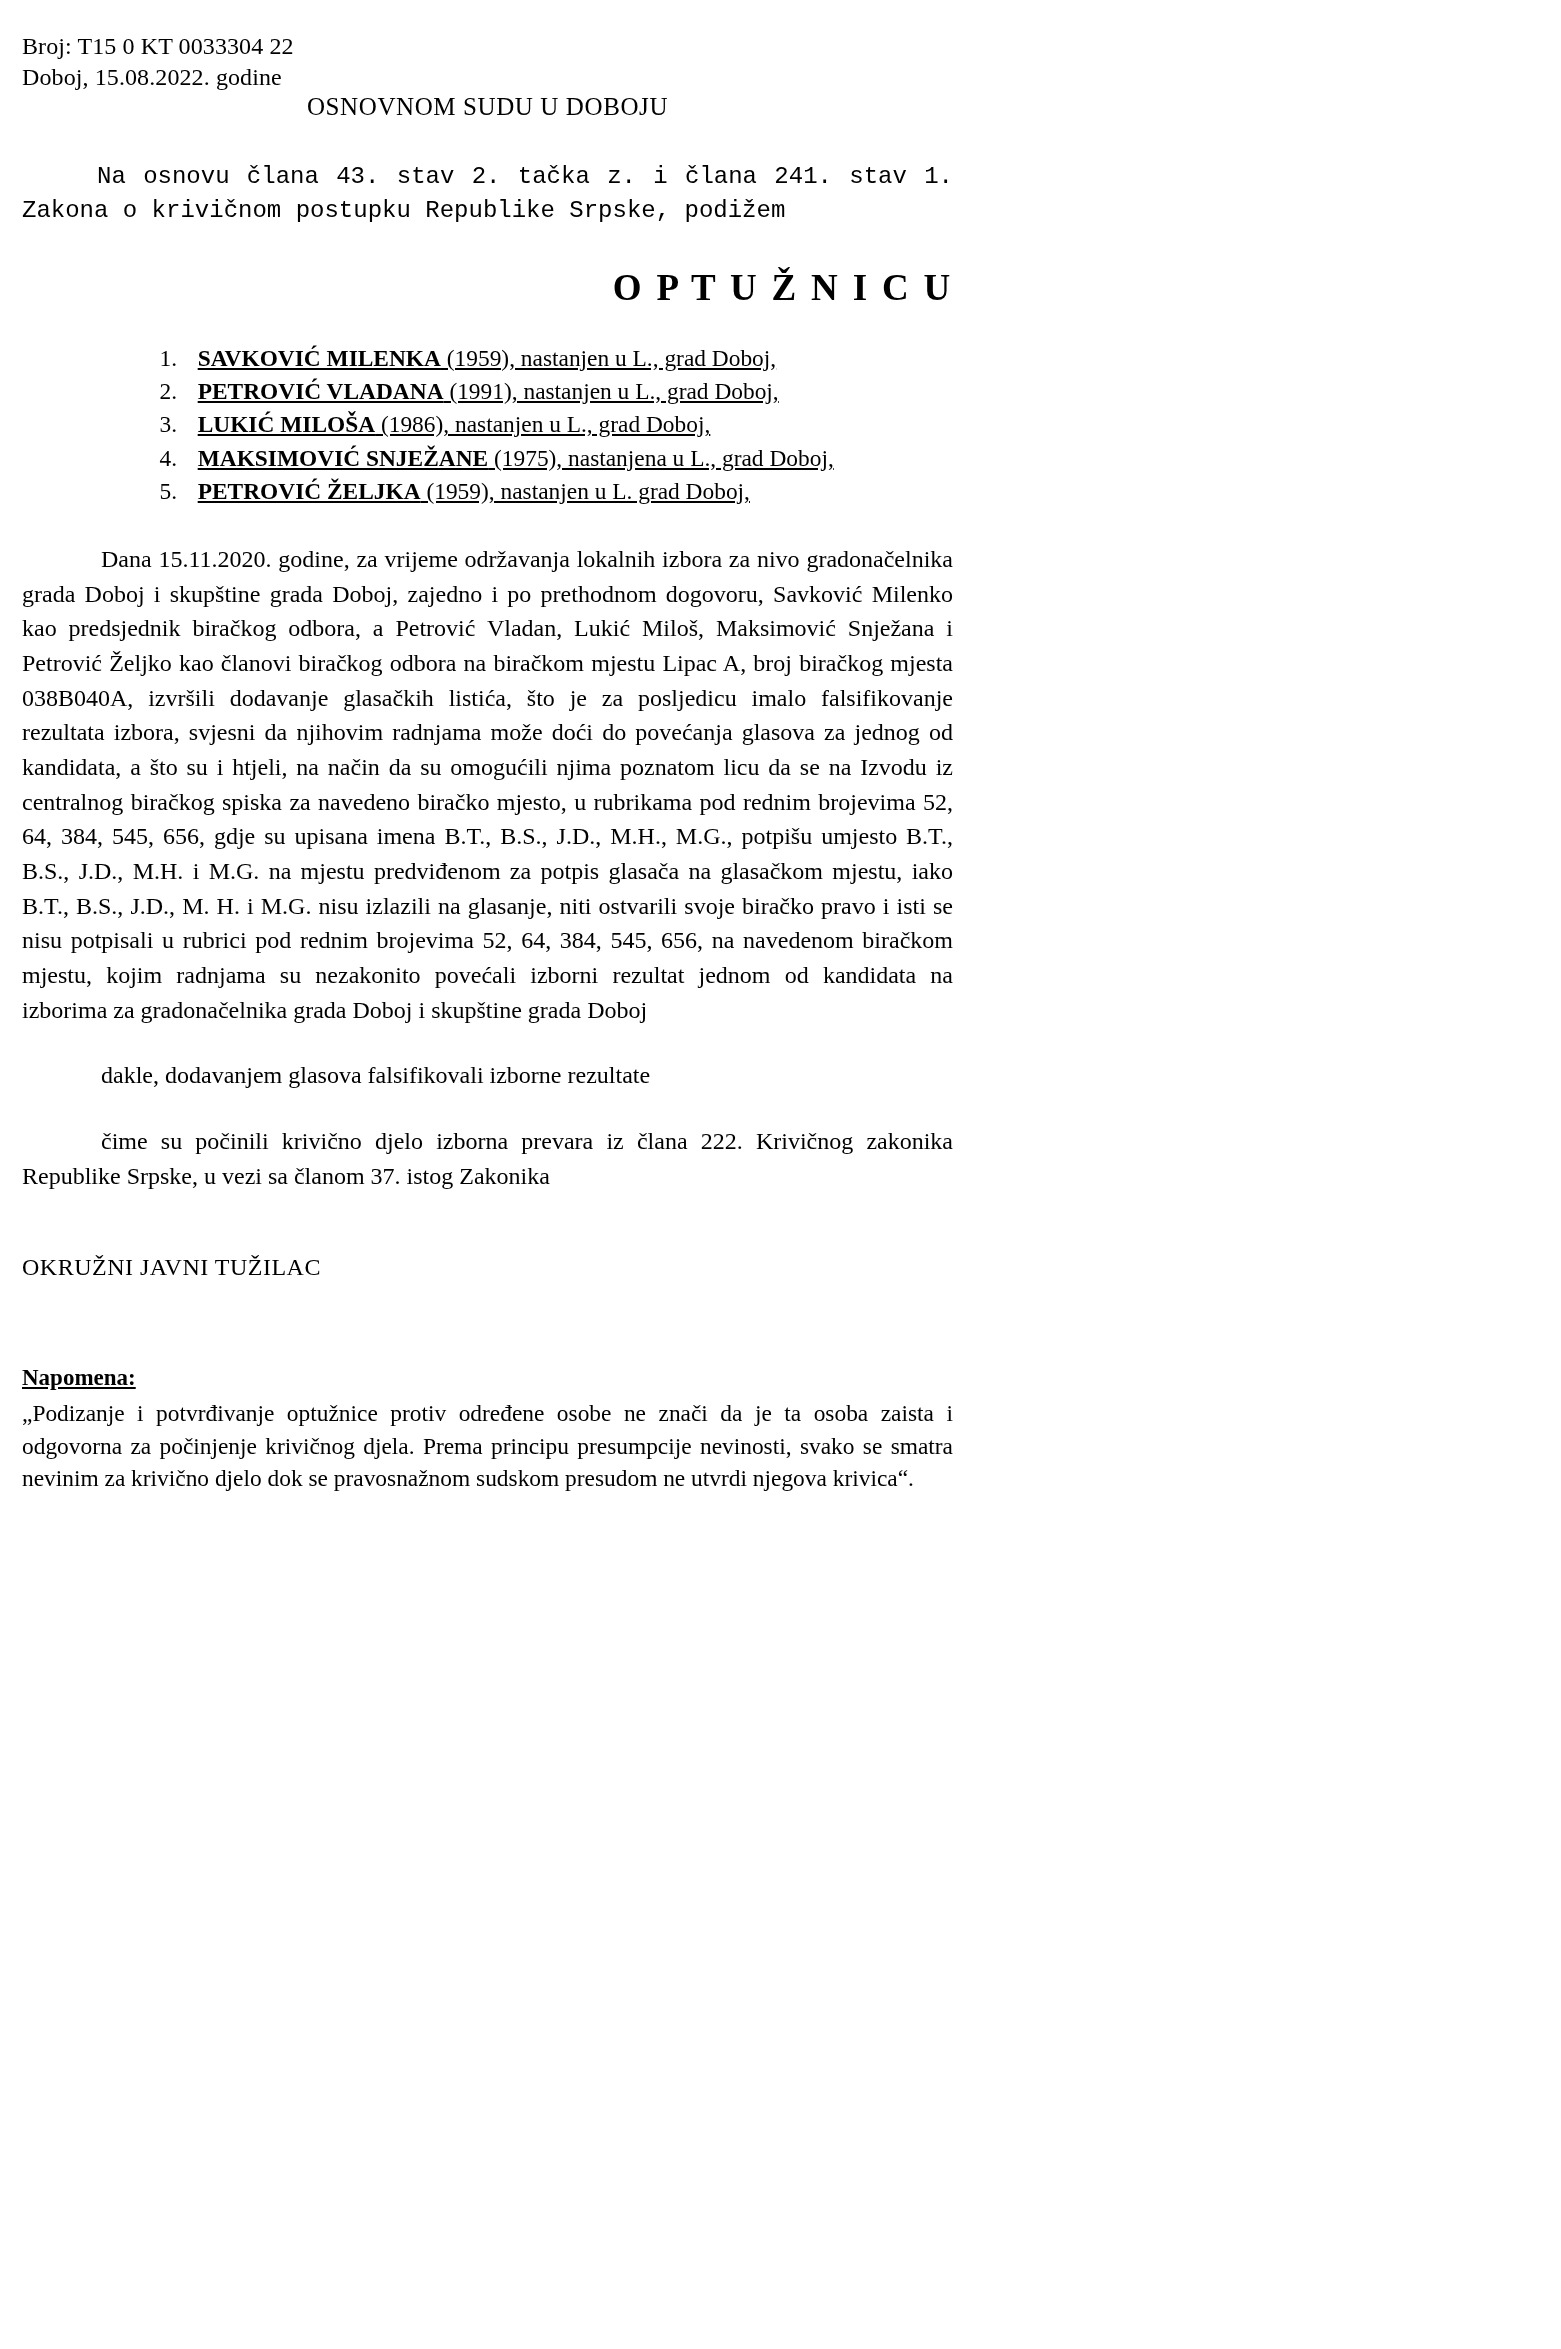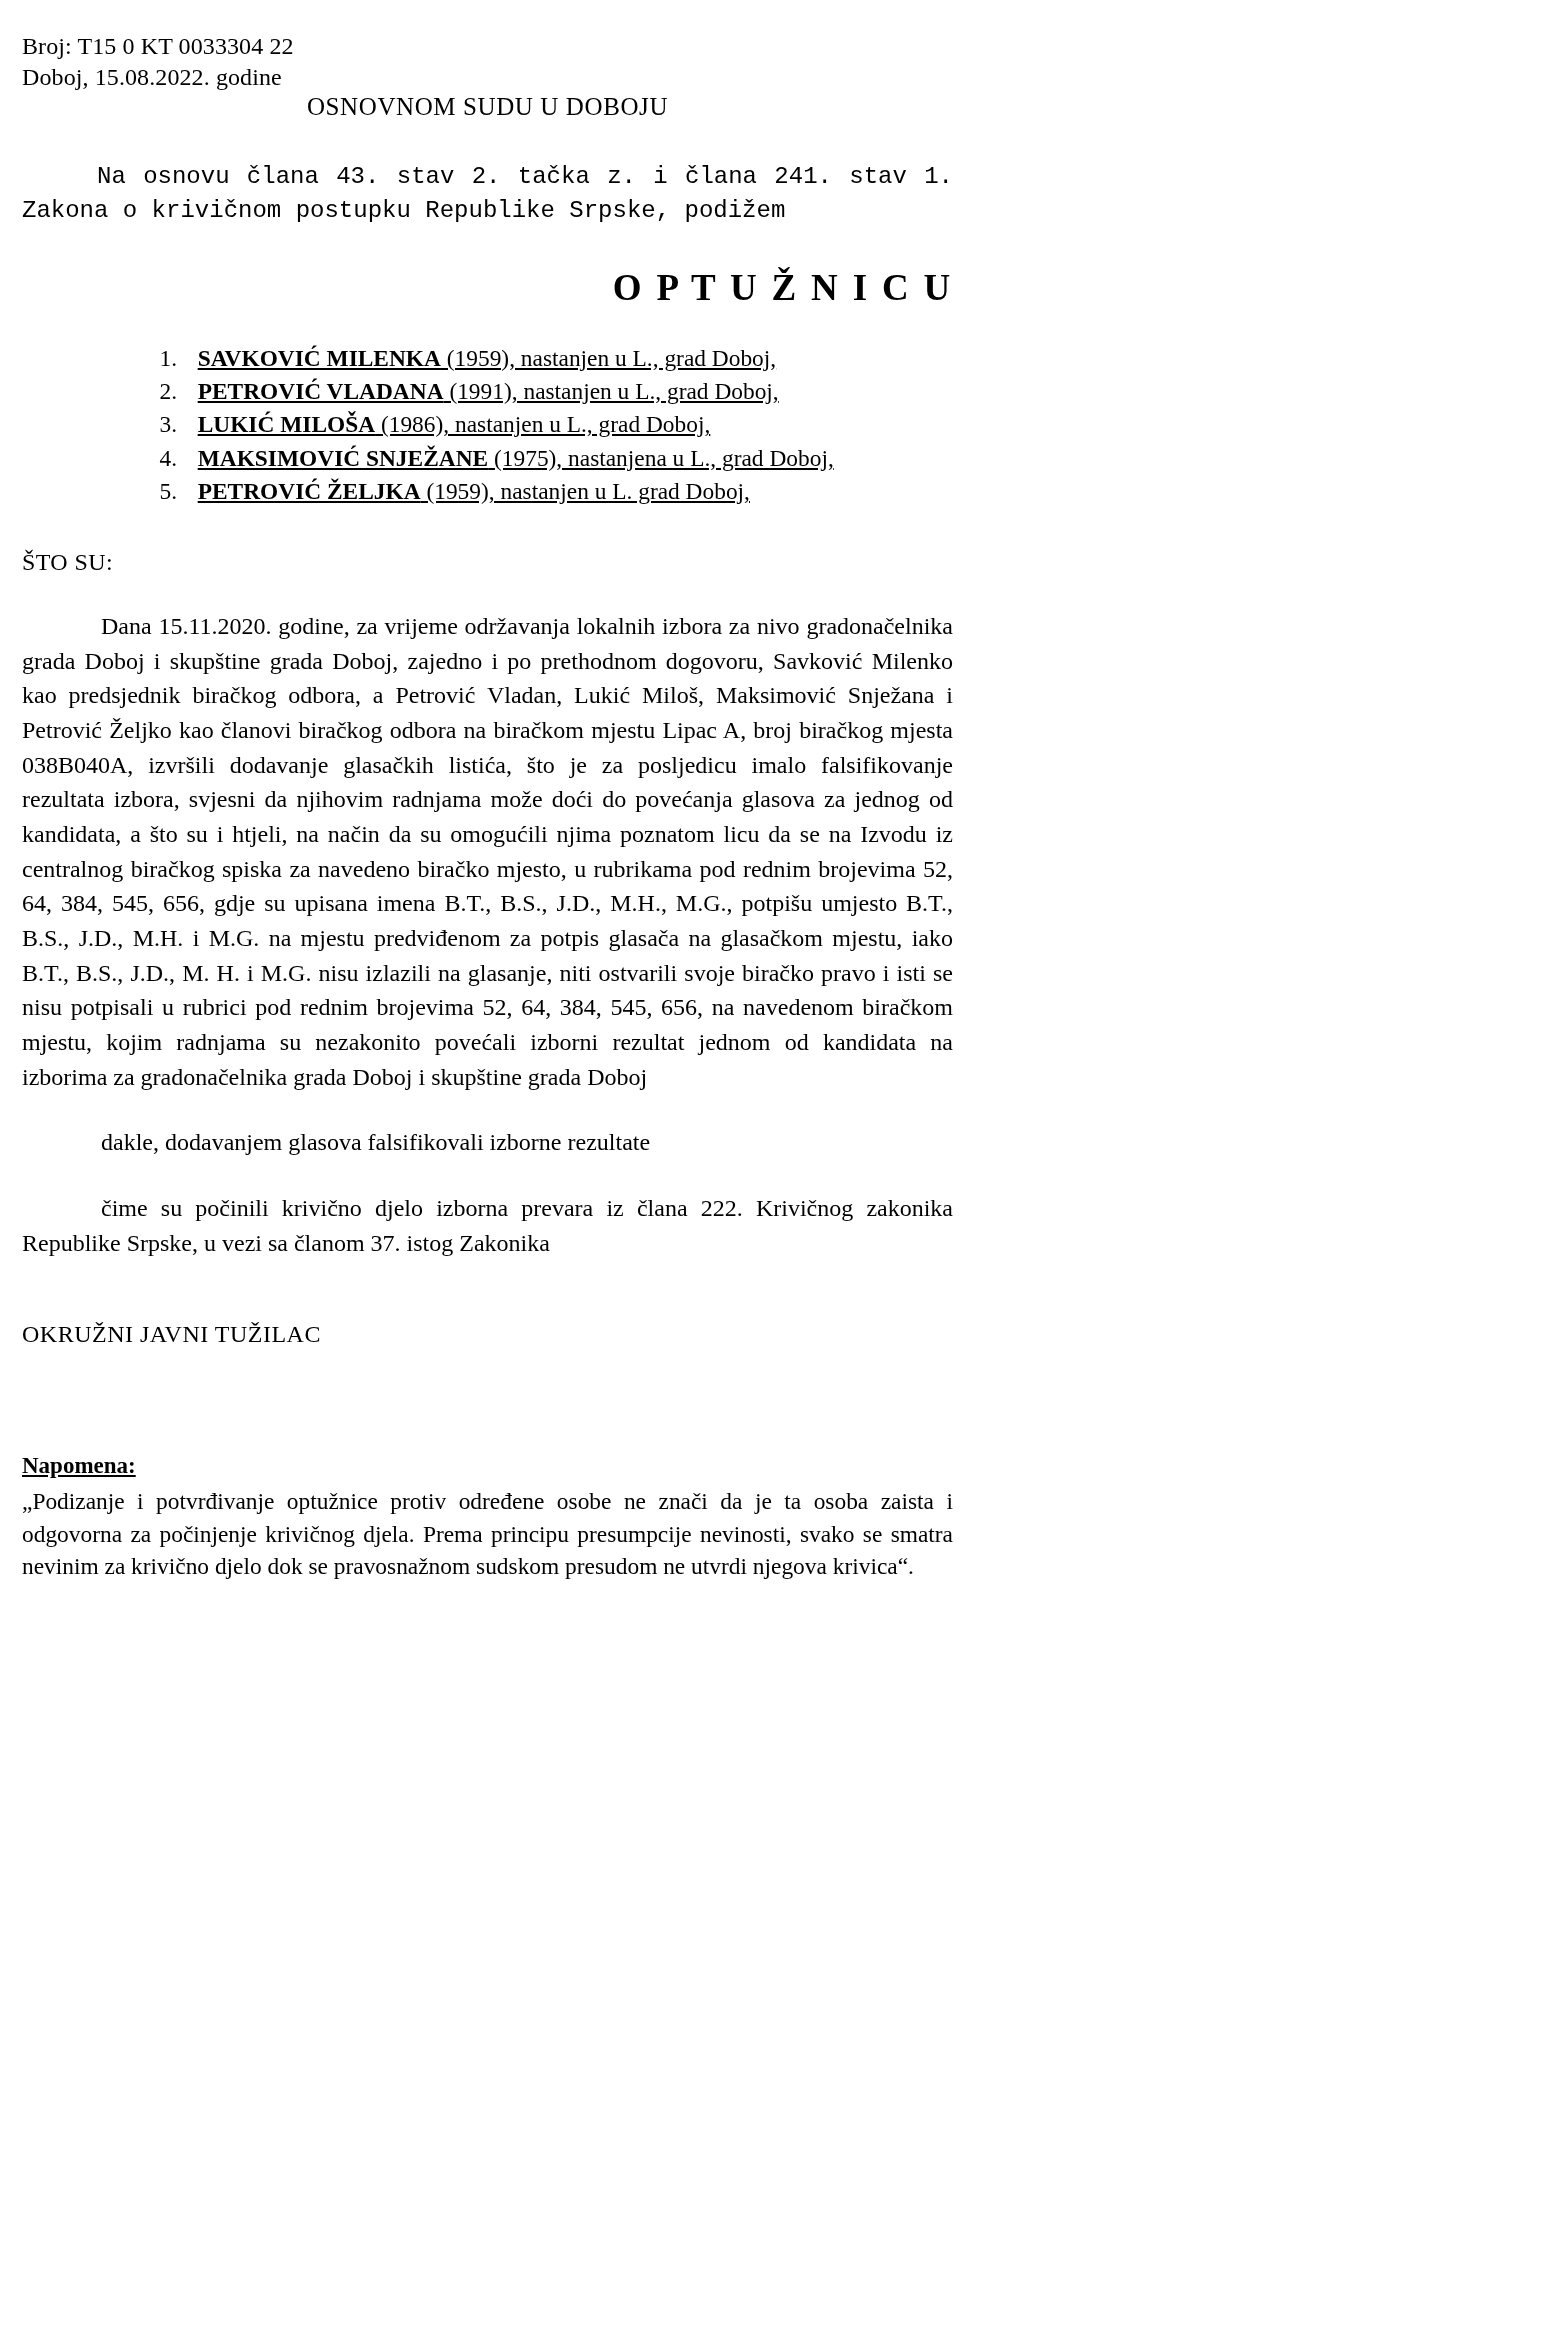--- a/index.html
+++ b/index.html
@@ -114,21 +114,21 @@
   .signature {
     margin-top: 61px;
     text-align: left;
     font-size: 24px;
     letter-spacing: 0.5px;
     padding-right: 53px;
   }
 
   
   .note-block {
-    margin-top: 105px;
+    margin-top: 84px;
   }
   .note-title {
     font-size: 23px;
     font-weight: bold;
     text-decoration: underline;
     display: inline-block;
   }
   .note-text {
     margin-top: 5.5px;
     font-size: 23.4px;
@@ -155,21 +155,20 @@
 
 
   <ol class="defendants">
     <li><span class="nm">SAVKOVIĆ MILENKA</span><span> (1959), nastanjen u L., grad Doboj,</span></li>
     <li><span class="nm">PETROVIĆ VLADANA</span><span> (1991), nastanjen u L., grad Doboj,</span></li>
     <li><span class="nm">LUKIĆ MILOŠA</span><span> (1986), nastanjen u L., grad Doboj,</span></li>
     <li><span class="nm">MAKSIMOVIĆ SNJEŽANE</span><span> (1975), nastanjena u L., grad Doboj,</span></li>
     <li><span class="nm">PETROVIĆ ŽELJKA</span><span> (1959), nastanjen u L. grad Doboj,</span></li>
   </ol>
 
-  <div class="accused-of-label">ŠTO SU:</div>
 
   <div class="body-para">Dana 15.11.2020. godine, za vrijeme održavanja lokalnih izbora za nivo gradonačelnika grada Doboj i skupštine grada Doboj, zajedno i po prethodnom dogovoru, Savković Milenko kao predsjednik biračkog odbora, a Petrović Vladan, Lukić Miloš, Maksimović Snježana i Petrović Željko kao članovi biračkog odbora na biračkom mjestu Lipac A, broj biračkog mjesta 038B040A, izvršili dodavanje glasačkih listića, što je za posljedicu imalo falsifikovanje rezultata izbora, svjesni da njihovim radnjama može doći do povećanja glasova za jednog od kandidata, a što su i htjeli, na način da su omogućili njima poznatom licu da se na Izvodu iz centralnog biračkog spiska za navedeno biračko mjesto, u rubrikama pod rednim brojevima 52, 64, 384, 545, 656, gdje su upisana imena B.T., B.S., J.D., M.H., M.G., potpišu umjesto B.T., B.S., J.D., M.H. i M.G. na mjestu predviđenom za potpis glasača na glasačkom mjestu, iako B.T., B.S., J.D., M. H. i M.G. nisu izlazili na glasanje, niti ostvarili svoje biračko pravo i isti se nisu potpisali u rubrici pod rednim brojevima 52, 64, 384, 545, 656, na navedenom biračkom mjestu, kojim radnjama su nezakonito povećali izborni rezultat jednom od kandidata na izborima za gradonačelnika grada Doboj i skupštine grada Doboj</div>
 
   <div class="sub-para">dakle, dodavanjem glasova falsifikovali izborne rezultate</div>
 
   <div class="sub-para">čime su počinili krivično djelo izborna prevara iz člana 222. Krivičnog zakonika Republike Srpske, u vezi sa članom 37. istog Zakonika</div>
 
   <div class="signature">OKRUŽNI JAVNI TUŽILAC</div>
 
   <div class="note-block">

